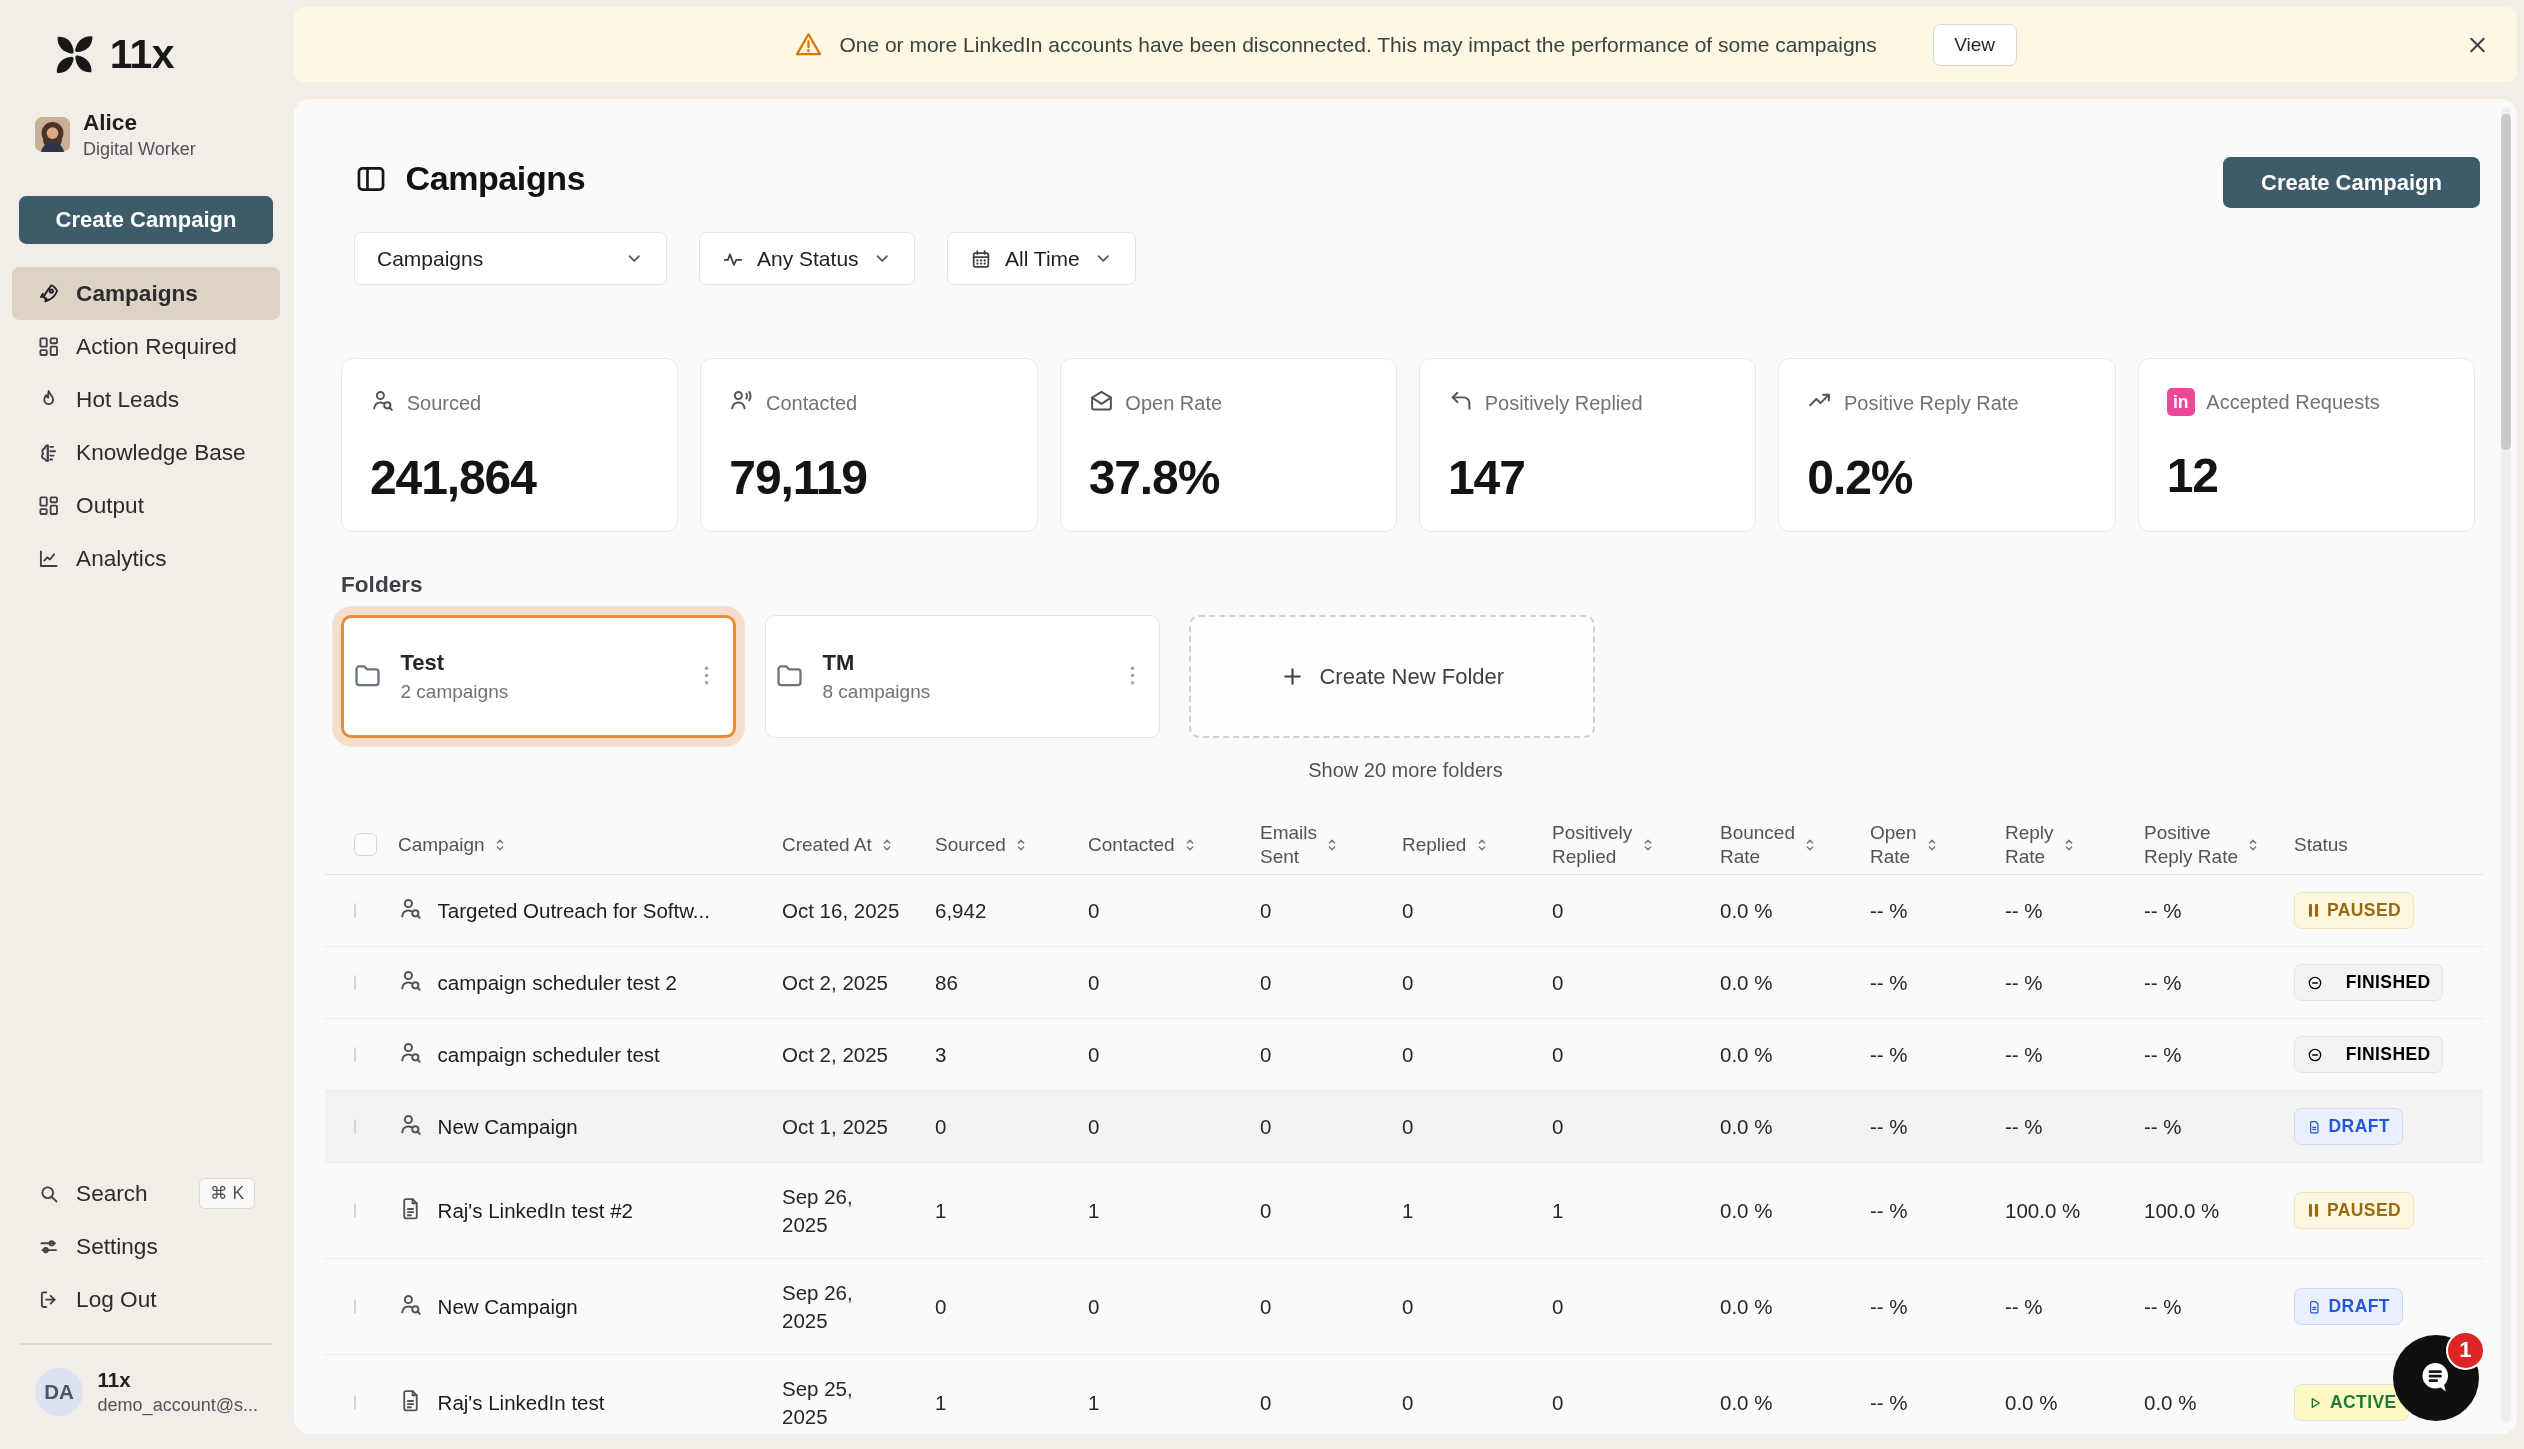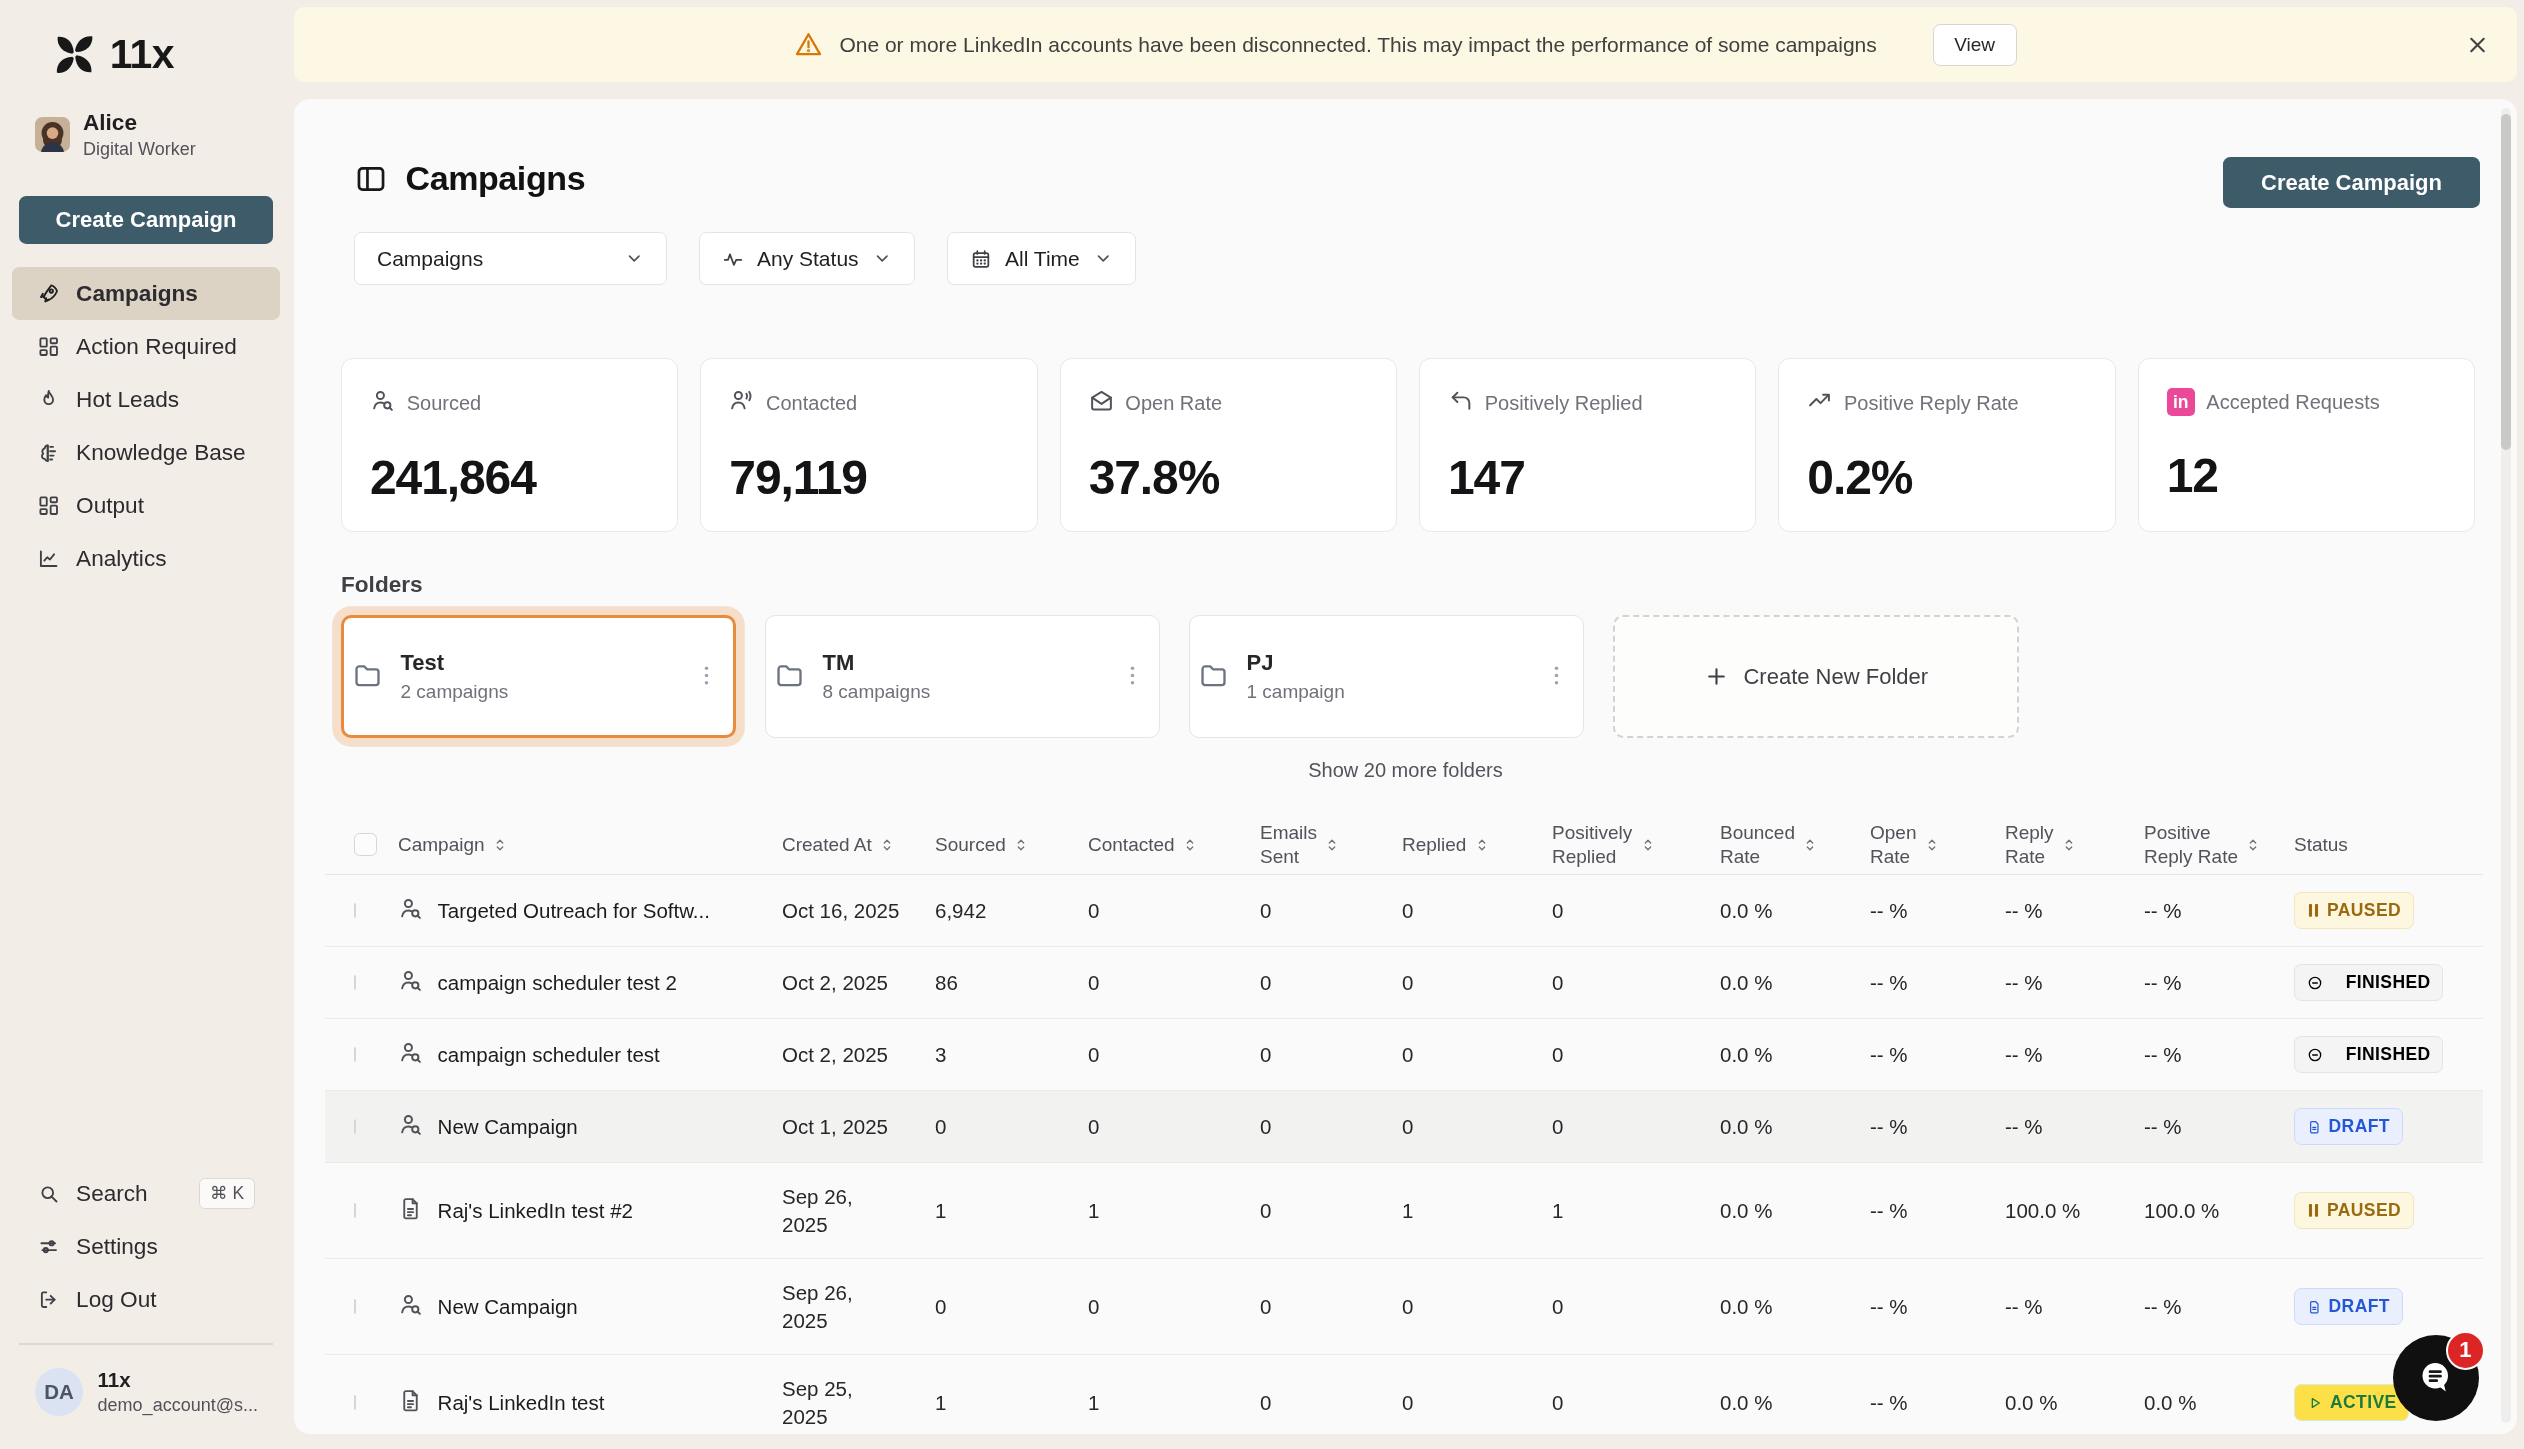--- a/index.html
+++ b/index.html
@@ -94,21 +94,21 @@
   .cb { width:23.4px; height:23.4px; border:1.5px solid #d6d6da; border-radius:5.8px; background:#fcfcfb;
     margin-left:29px; cursor:pointer; }
   .name-cell { display:flex; align-items:center; gap:14.6px; font-size:20.5px; color:#1b1b1e;
     overflow:hidden; white-space:nowrap; }
   .badge { display:inline-flex; align-items:center; gap:7.3px; padding:6.6px 11.7px; border-radius:7.3px;
     font-size:17.5px; font-weight:700; letter-spacing:0.4px; }
   .badge svg { display:block; }
   .badge.paused   { background:#fdf7df; border:1.5px solid #f1e5bb; color:#9a6a10; }
   .badge.finished { background:#f4f4f5; border:1.5px solid #e4e4e7; color:#000000;gap:23px; }
   .badge.draft    { background:#e9effd; border:1.5px solid #ccd9f9; color:#2457d6; }
-  .badge.active   { background:#fde047; border:1.5px solid #d2ecd9; color:#1d7a3e; }
+  .badge.active   { background:#fef9c3; border:1.5px solid #d2ecd9; color:#1d7a3e; }
 
   
   .scrollbar { position:absolute; right:5.8px; top:8.8px; width:10.2px; height:1315px; border-radius:5.1px; background:#efeeec; }
   .scroll-thumb { position:absolute; left:0; top:5.8px; width:10.2px; height:336px; border-radius:5.1px; background:#c9c9c7; }
   .chat-fab { position:absolute; right:45px; bottom:28px; width:86px; height:86px; border-radius:50%;
     background:#101010; display:flex; align-items:center; justify-content:center; cursor:pointer; }
   .chat-badge { position:absolute; right:-5.8px; top:-4.4px; width:39px; height:39px; border-radius:50%;
     background:#dc2626; border:2.9px solid #fafafa; color:#fff; font-size:22px; font-weight:700;
     display:flex; align-items:center; justify-content:center; }
   svg { stroke-linecap:round; stroke-linejoin:round; }
@@ -387,34 +387,20 @@
       <div class="folder-name">TM</div>
       <div class="folder-count">8 campaigns</div>
     </span>
     <span class="folder-kebab"><svg width="25" height="25" viewBox="0 0 24 24" fill="#9ca3af">
             <circle cx="12" cy="5" r="1.7"></circle>
             <circle cx="12" cy="12" r="1.7"></circle>
             <circle cx="12" cy="19" r="1.7"></circle>
           </svg></span>
   </div>
 
-  <div class="folder-card">
-    <span><svg width="31" height="31" viewBox="0 0 24 24" fill="none" stroke="#6b7280" stroke-width="1.8">
-            <path d="M3.5 7a2 2 0 0 1 2-2h4.1l2 2.2h7A1.9 1.9 0 0 1 20.5 9.1v8.4a2 2 0 0 1-2 2h-13a2 2 0 0 1-2-2z"></path>
-          </svg></span>
-    <span>
-      <div class="folder-name">PJ</div>
-      <div class="folder-count">1 campaign</div>
-    </span>
-    <span class="folder-kebab"><svg width="25" height="25" viewBox="0 0 24 24" fill="#9ca3af">
-            <circle cx="12" cy="5" r="1.7"></circle>
-            <circle cx="12" cy="12" r="1.7"></circle>
-            <circle cx="12" cy="19" r="1.7"></circle>
-          </svg></span>
-  </div>
 <div class="folder-create">
         <svg width="25" height="25" viewBox="0 0 24 24" fill="none" stroke="#3f3f46" stroke-width="2">
           <path d="M12 5v14M5 12h14"></path>
         </svg>
         <span>Create New Folder</span>
       </div>
     </div>
   <div class="show-more">Show 20 more folders</div>
 
   <div class="table">

